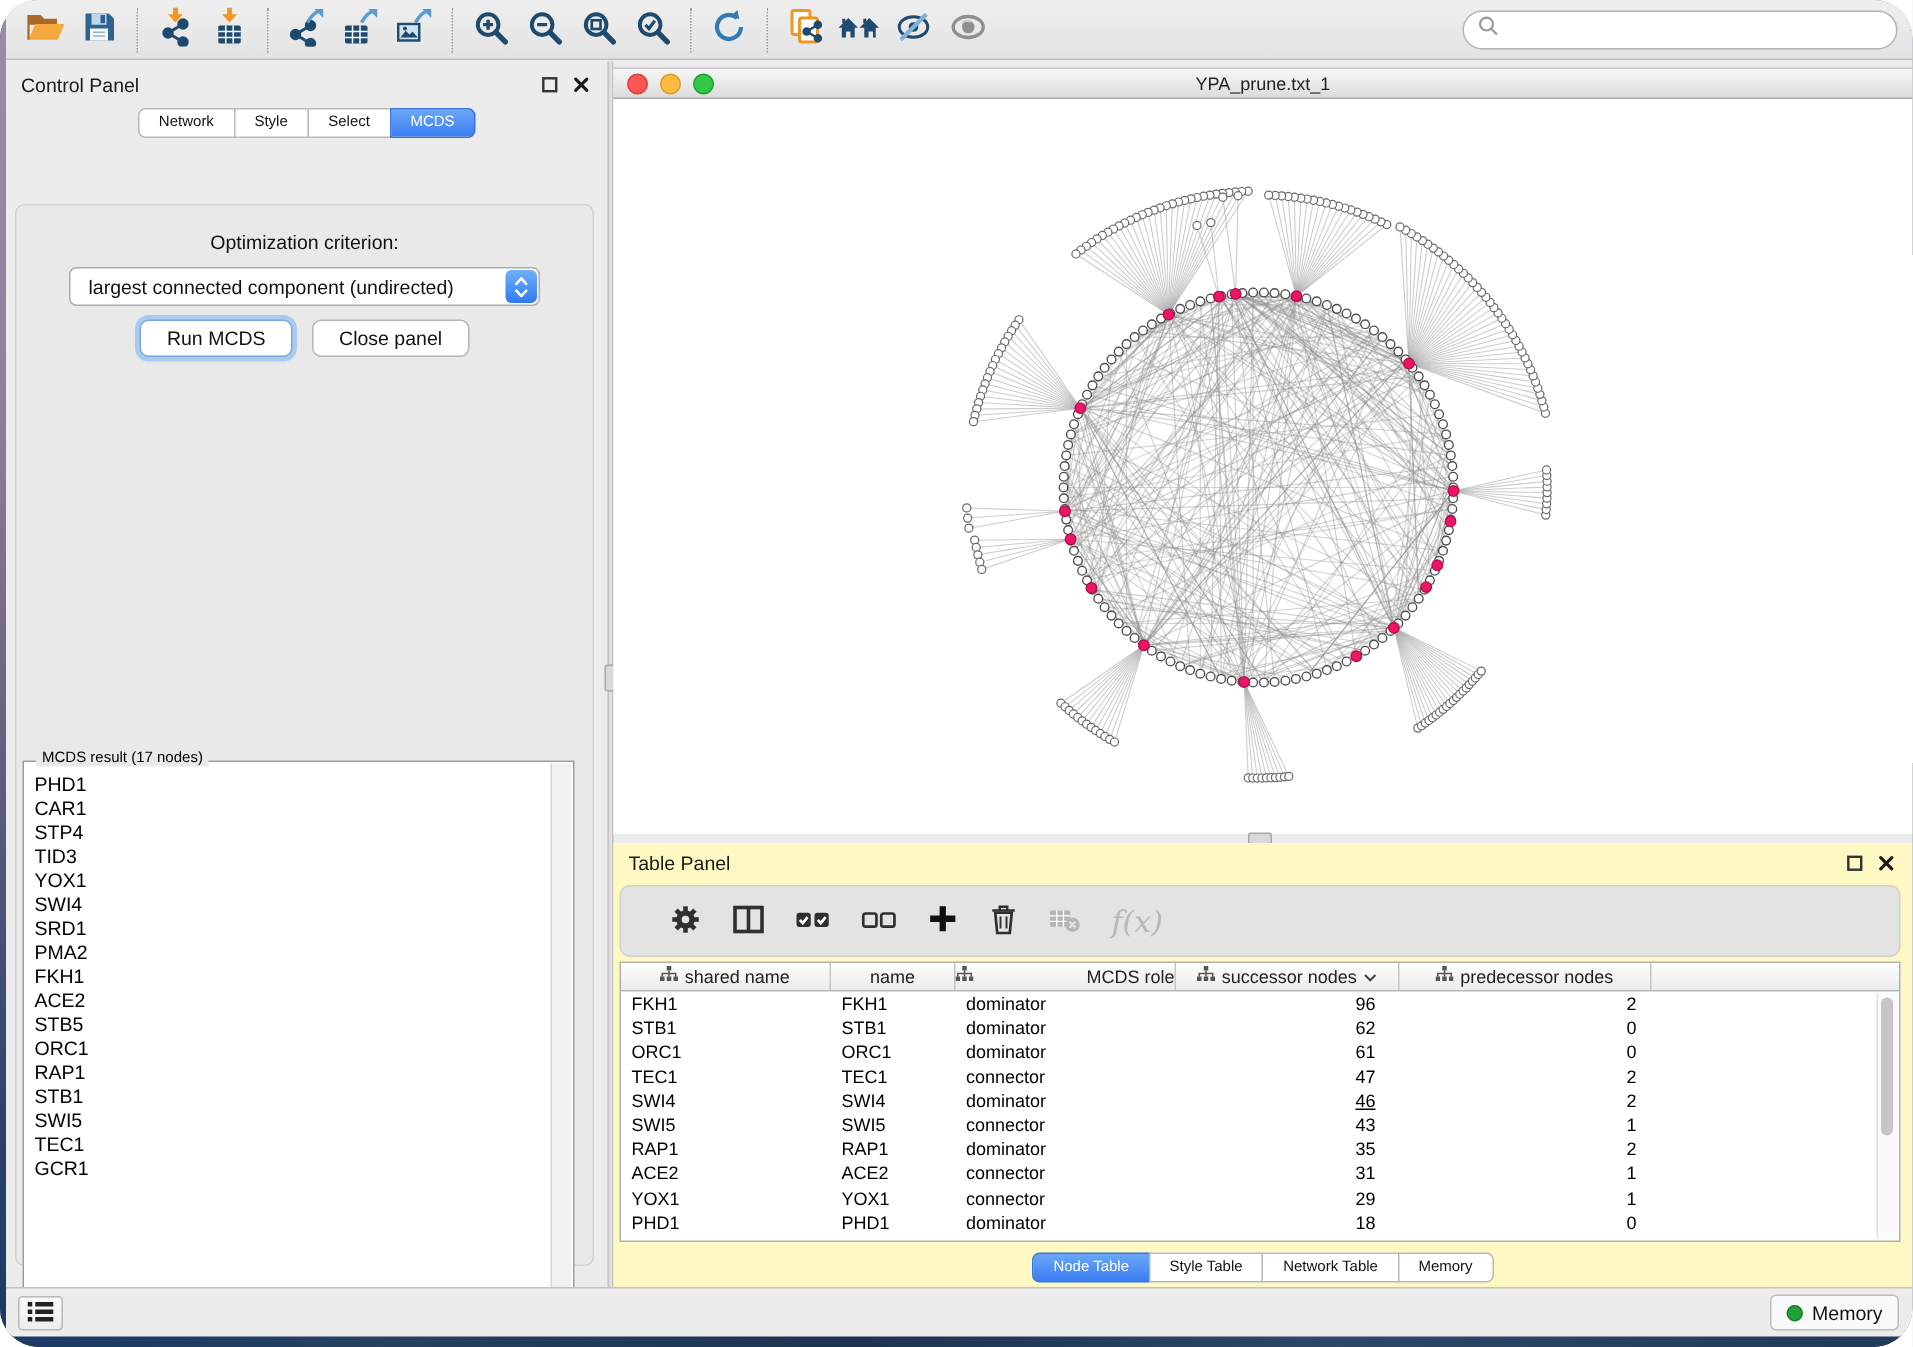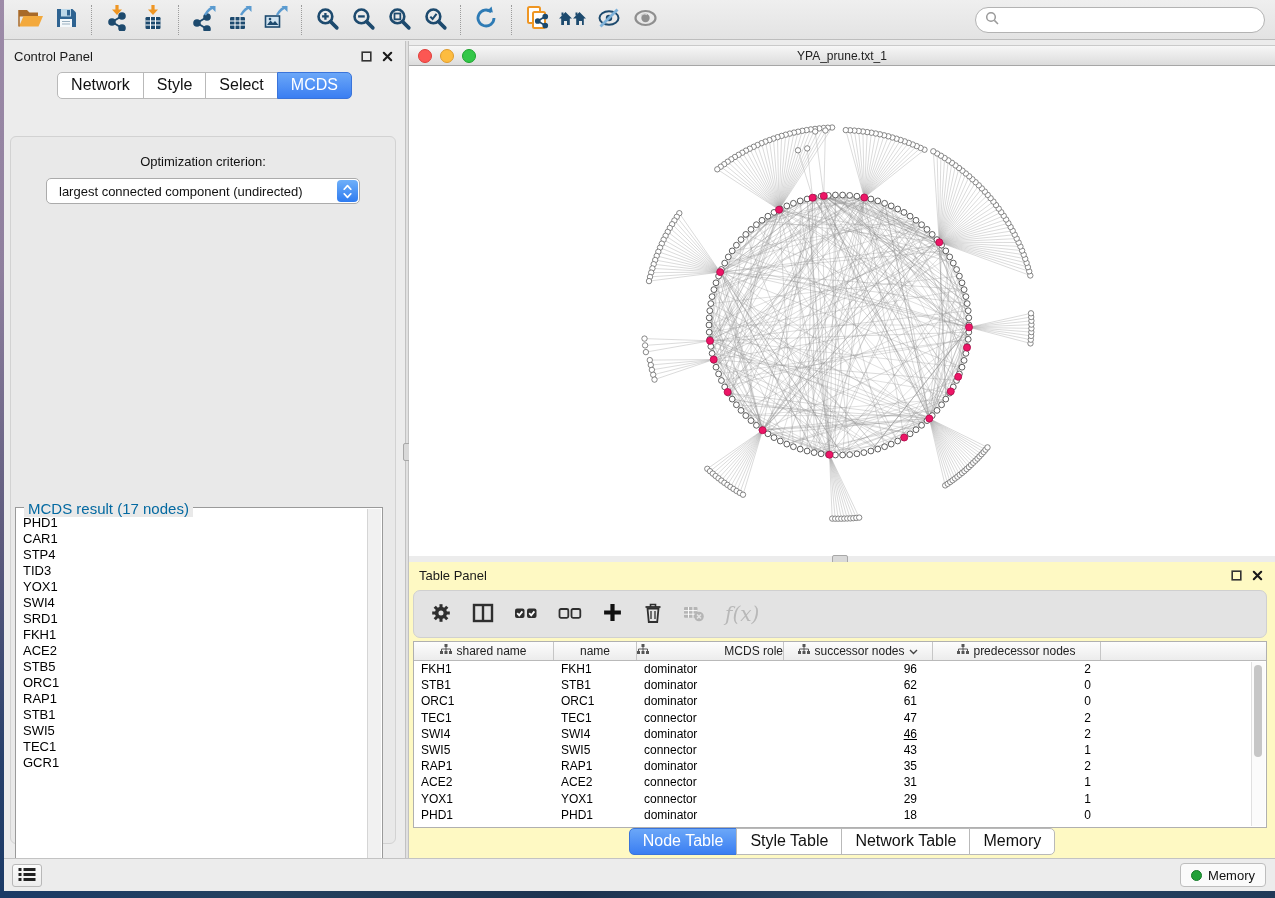--- a/index.html
+++ b/index.html
@@ -1,17 +1,17 @@
 <!DOCTYPE html>
 <html><head>
 <meta charset="utf-8">
 <style>
   html,body{margin:0;padding:0;}
   #screen{position:relative;width:1275px;height:898px;overflow:hidden;background:#203050;
-          font-family:"Liberation Sans",sans-serif;-webkit-font-smoothing:antialiased;}
+          font-family:"Liberation Sans",sans-serif;border-radius:26px;-webkit-font-smoothing:antialiased;}
   
   #desktop-left{position:absolute;left:0;top:0;width:4px;height:100%;
     background:linear-gradient(#9d8ba8,#8f7f9e 30%,#5d5a7d 60%,#27406b 85%,#1b3a66);}
   #desktop-bottom{position:absolute;left:0;bottom:0;width:100%;height:9px;
     background:linear-gradient(90deg,#1b3a66,#24415f 20%,#1d3350 45%,#2c4868 70%,#203a58);}
   
   #app{position:absolute;left:4px;top:0;width:1271px;height:890px;background:#ececec;}
 
   
   #toolbar{position:absolute;left:0;top:0;right:0;height:40px;background:linear-gradient(#efefef,#e3e3e3);
@@ -22,38 +22,38 @@
     border-radius:14px;display:flex;align-items:center;padding-left:9px;box-sizing:border-box;}
   .tb-search input{border:none;outline:none;flex:1;font-size:13px;background:transparent;padding:0 8px 0 4px;}
 
   
   #control-panel{position:absolute;left:0;top:41px;width:401px;height:817px;background:#ececec;}
   .cp-titlebar{position:absolute;left:0;top:4px;right:0;height:22px;display:flex;align-items:center;}
   .panel-title{font-size:13px;color:#1a1a1a;padding-left:10px;}
   .win-icons{margin-left:auto;display:flex;gap:9px;padding-right:12px;align-items:center;}
   .win-ic{width:12px;height:12px;display:flex;align-items:center;justify-content:center;}
   .cp-tabs{position:absolute;left:0;top:31px;width:100%;display:flex;justify-content:center;}
-  .tab{background:#fff;border:1px solid #b9b9b9;padding:3px 13px 4px;font-size:16px;margin-left:-1px;color:#111;}
+  .tab{background:#fff;border:1px solid #b9b9b9;padding:3px 13px 4px;font-size:10px;margin-left:-1px;color:#111;}
   .tab:first-child{border-radius:5px 0 0 5px;margin-left:0;}
   .tab:last-child{border-radius:0 5px 5px 0;}
   .tab.sel{background:linear-gradient(#6ba7f8,#3a7ef2);color:#fff;border-color:#3a74da;}
   .cp-body{position:absolute;left:6px;right:9px;top:55px;bottom:14px;background:#e9e9e9;
     border:1px solid #d2d2d2;border-radius:6px;margin-top:40px;}
   .opt-label{margin-top:17px;text-align:center;font-size:13px;color:#111;}
   .dropdown{position:relative;margin:9px auto 0;width:314px;height:26px;background:#fff;border:1px solid #ababab;
     border-radius:5px;box-sizing:border-box;display:flex;align-items:center;}
   .dropdown .val{flex:1;font-size:13px;padding-left:12px;color:#111;white-space:nowrap;}
   .dd-stepper{position:absolute;right:1px;top:1px;bottom:1px;width:21px;border-radius:4px;
     background:linear-gradient(#6fb0f9,#2e7bf0);display:flex;align-items:center;justify-content:center;}
   .btn-row{margin-top:9px;display:flex;justify-content:center;gap:13px;}
   .btn{height:25px;padding:0 17px;background:#fff;border:1px solid #b4b4b4;border-radius:6px;font-size:13px;color:#111;
     font-family:"Liberation Sans",sans-serif;}
   .btn.focus{box-shadow:0 0 0 3px #a9cbf0;border-color:#7ba7dd;}
   .mcds-box{position:absolute;left:4px;right:12px;top:370px;height:373px;border:1px solid #9a9a9a;background:#fff;}
-  .mcds-legend{position:absolute;top:-8px;left:8px;background:#e9e9e9;padding:0 4px;font-size:15px;color:#0369a1;}
+  .mcds-legend{position:absolute;top:-8px;left:8px;background:#e9e9e9;padding:0 4px;font-size:10px;color:#000000;}
   .mcds-list{position:absolute;left:1px;top:3px;right:15px;bottom:1px;overflow:hidden;padding:4px 0 0 6px;}
   .mcds-item{font-size:13px;line-height:16px;color:#000;}
   .mcds-scroll{position:absolute;right:1px;top:1px;bottom:1px;width:13px;background:#f1f1f1;border-left:1px solid #d5d5d5;}
 
   
   #v-splitter{position:absolute;left:401px;top:41px;width:4px;height:817px;background:#e0e0e0;
     border-left:1px solid #c2c2c2;border-right:1px solid #c2c2c2;box-sizing:border-box;}
   .v-grip{position:absolute;left:-3px;top:402px;width:9px;height:16px;background:#d9d9d9;border:1px solid #a8a8a8;border-radius:2px;}
   .h-grip{position:absolute;left:828px;top:555px;width:14px;height:8px;background:#d9d9d9;border:1px solid #a8a8a8;border-radius:2px;}
 
@@ -66,21 +66,21 @@
   .tl.yellow{background:#fdbc40;border:1px solid #de9b2d;}
   .tl.green{background:#33c748;border:1px solid #1da32f;}
   .net-title{position:absolute;left:0;right:0;text-align:center;font-size:12px;color:#222;}
   .net-canvas{position:absolute;left:0;top:25px;right:0;bottom:0;background:#fff;}
   .net-canvas svg{display:block;}
 
   
   #table-panel{position:absolute;left:405px;top:562px;right:0;height:296px;background:#fef9c3;}
   .tp-titlebar{position:absolute;left:0;top:3px;right:0;height:20px;display:flex;align-items:center;}
   .tp-toolbar{position:absolute;left:4px;right:8px;top:28px;height:48px;background:#e3e3e3;border:1px solid #d0d0d0;
-    border-radius:7px;display:flex;align-items:center;gap:20px;padding-left:16px;box-sizing:border-box;}
+    border-radius:7px;display:flex;align-items:center;gap:20px;padding-left:32px;box-sizing:border-box;}
   .tt-btn{background:transparent;border:none;padding:0;display:flex;align-items:center;justify-content:center;height:30px;}
   .fx{font-family:"DejaVu Serif",serif;font-style:italic;color:#b8b8b8;font-size:20px;}
   .tp-table{position:absolute;left:4px;right:8px;top:79px;height:187px;background:#fff;border:1px solid #b0b0b0;
     box-sizing:border-box;overflow:hidden;}
   .t-header{display:flex;height:19px;background:linear-gradient(#fdfdfd,#ececec);border-bottom:1px solid #b9b9b9;box-sizing:border-box;}
   .th-cell{display:flex;align-items:center;justify-content:center;gap:4px;font-size:12px;color:#222;
     border-right:1px solid #c6c6c6;box-sizing:border-box;flex:none;}
   .th-fill{flex:1;border-right:none;}
   .t-row{display:flex;height:16.2px;align-items:center;}
   .t-cell{font-size:12px;color:#000;box-sizing:border-box;flex:none;white-space:nowrap;}
@@ -311,30 +311,35 @@
         <div class="opt-label">Optimization criterion:</div>
         <div class="dropdown">
           <span class="val">largest connected component (undirected)</span>
           <span class="dd-stepper">
             <svg width="9" height="15" viewBox="0 0 9 15">
                 <path d="M1.2 5.2L4.5 1.6 7.8 5.2" fill="none" stroke="#fff" stroke-width="1.7" stroke-linecap="round" stroke-linejoin="round"></path>
                 <path d="M1.2 9.8l3.3 3.6 3.3-3.6" fill="none" stroke="#fff" stroke-width="1.7" stroke-linecap="round" stroke-linejoin="round"></path>
               </svg>
           </span>
         </div>
+        <div class="btn-row">
+          <button class="btn focus">Run MCDS</button>
+          <button class="btn">Close panel</button>
+        </div>
         <div class="mcds-box">
           <span class="mcds-legend">MCDS result (17 nodes)</span>
           <div class="mcds-list" id="mcds-list">
               <div class="mcds-item">PHD1</div>
               <div class="mcds-item">CAR1</div>
               <div class="mcds-item">STP4</div>
               <div class="mcds-item">TID3</div>
               <div class="mcds-item">YOX1</div>
               <div class="mcds-item">SWI4</div>
               <div class="mcds-item">SRD1</div>
+              <div class="mcds-item">PMA2</div>
               <div class="mcds-item">FKH1</div>
               <div class="mcds-item">ACE2</div>
               <div class="mcds-item">STB5</div>
               <div class="mcds-item">ORC1</div>
               <div class="mcds-item">RAP1</div>
               <div class="mcds-item">STB1</div>
               <div class="mcds-item">SWI5</div>
               <div class="mcds-item">TEC1</div>
               <div class="mcds-item">GCR1</div>
             </div>

